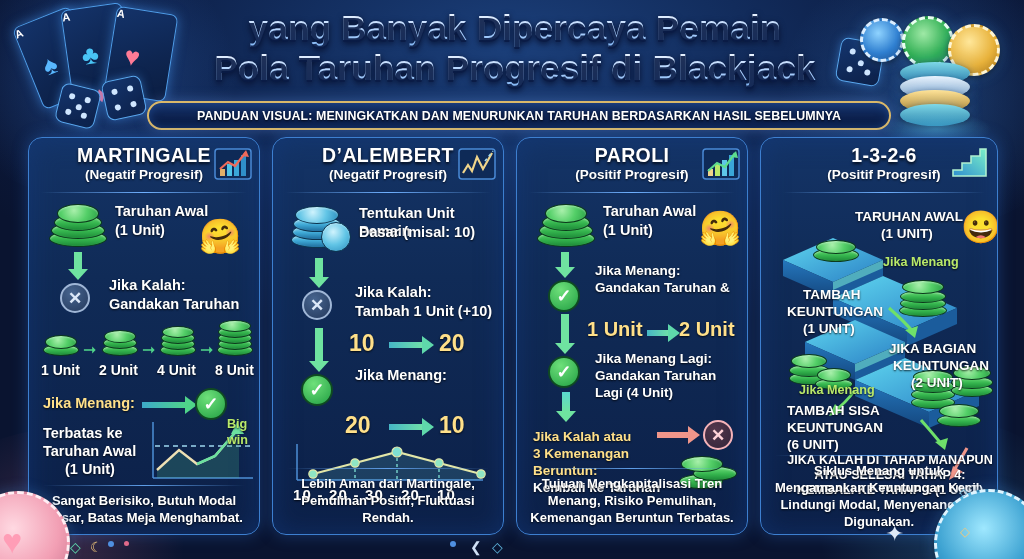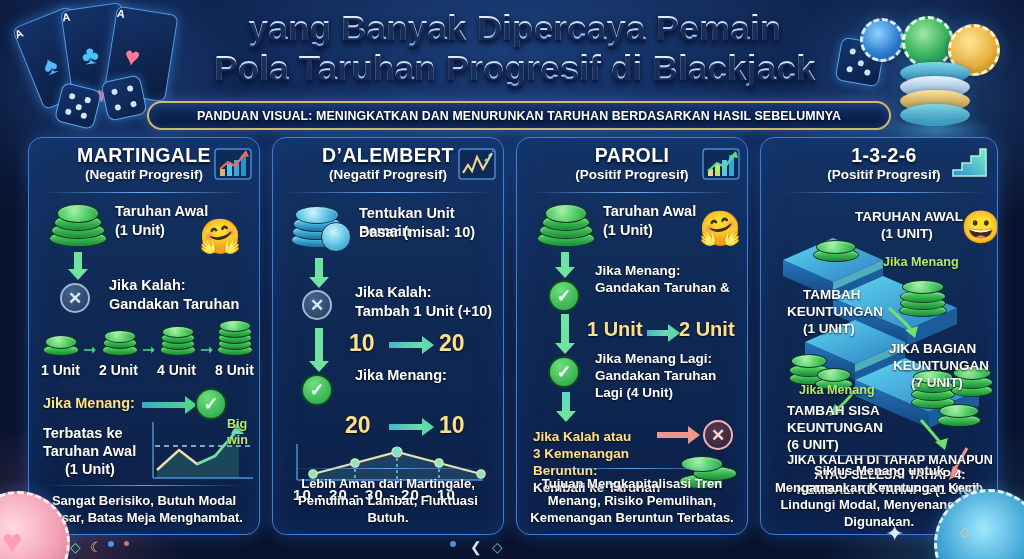--- a/index.html
+++ b/index.html
@@ -384,21 +384,21 @@
           <circle cx="22" cy="32" r="4.2" fill="#8fe6c4" stroke="#e3e7a8" stroke-width="1.2"></circle>
           <circle cx="64" cy="21" r="4.2" fill="#8fe6c4" stroke="#e3e7a8" stroke-width="1.2"></circle>
           <circle cx="106" cy="10" r="5" fill="#7fdfd2" stroke="#e3e7a8" stroke-width="1.2"></circle>
           <circle cx="148" cy="21" r="4.2" fill="#8fe6c4" stroke="#e3e7a8" stroke-width="1.2"></circle>
           <circle cx="190" cy="32" r="4.2" fill="#8fe6c4" stroke="#e3e7a8" stroke-width="1.2"></circle>
         </svg>
       </div>
       <div class="txt t15" style="left:20px;top:296px;font-size:15px;letter-spacing:1.2px">10 - 20 - 30 - 20 - 10</div>
     </div>
 
-    <div class="p-foot">Lebih Aman dari Martingale, Pemulihan Lambat, Fluktuasi Butuh.</div>
+    <div class="p-foot">Lebih Aman dari Martingale, Pemulihan Positif, Fluktuasi Rendah.</div>
   </div>
 
   <div class="panel" id="panel-3">
     <div class="p-head">
       <div class="p-title">PAROLI</div>
       <div class="p-sub">(Positif Progresif)</div>
       <div class="head-icon">
         <svg viewBox="0 0 40 36" width="40" height="36">
           <rect x="2" y="4" width="36" height="30" rx="3" fill="#0e2a57" stroke="#4a8ad6" stroke-width="1.5"></rect>
           <rect x="7" y="24" width="5" height="7" fill="#efd48a"></rect>
@@ -559,21 +559,21 @@
       <div class="txt t14" style="left:110px;top:35px">(1 UNIT)</div>
 
       <div class="txt t13 lime" style="left:112px;top:64px">Jika Menang</div>
 
       <div class="txt t14" style="left:32px;top:96px">TAMBAH</div>
       <div class="txt t14" style="left:16px;top:113px">KEUNTUNGAN</div>
       <div class="txt t14" style="left:32px;top:130px">(1 UNIT)</div>
 
       <div class="txt t14" style="left:118px;top:150px">JIKA BAGIAN</div>
       <div class="txt t14" style="left:122px;top:167px">KEUNTUNGAN</div>
-      <div class="txt t14" style="left:140px;top:184px">(7 UNIT)</div>
+      <div class="txt t14" style="left:140px;top:184px">(2 UNIT)</div>
 
       <div class="txt t13 lime" style="left:28px;top:192px">Jika Menang</div>
 
       <div class="txt t14" style="left:16px;top:212px">TAMBAH SISA</div>
       <div class="txt t14" style="left:16px;top:229px">KEUNTUNGAN</div>
       <div class="txt t14" style="left:16px;top:246px">(6 UNIT)</div>
 
       <div class="txt t13" style="left:10px;top:262px;width:218px;text-align:center">JIKA KALAH DI TAHAP MANAPUN</div>
       <div class="txt t13" style="left:10px;top:277px;width:218px;text-align:center">ATAU SELESAI TAHAP 4:</div>
       <div class="txt t13" style="left:10px;top:292px;width:218px;text-align:center">KEMBALI KE TAHAP 1 (1 UNIT)</div>

